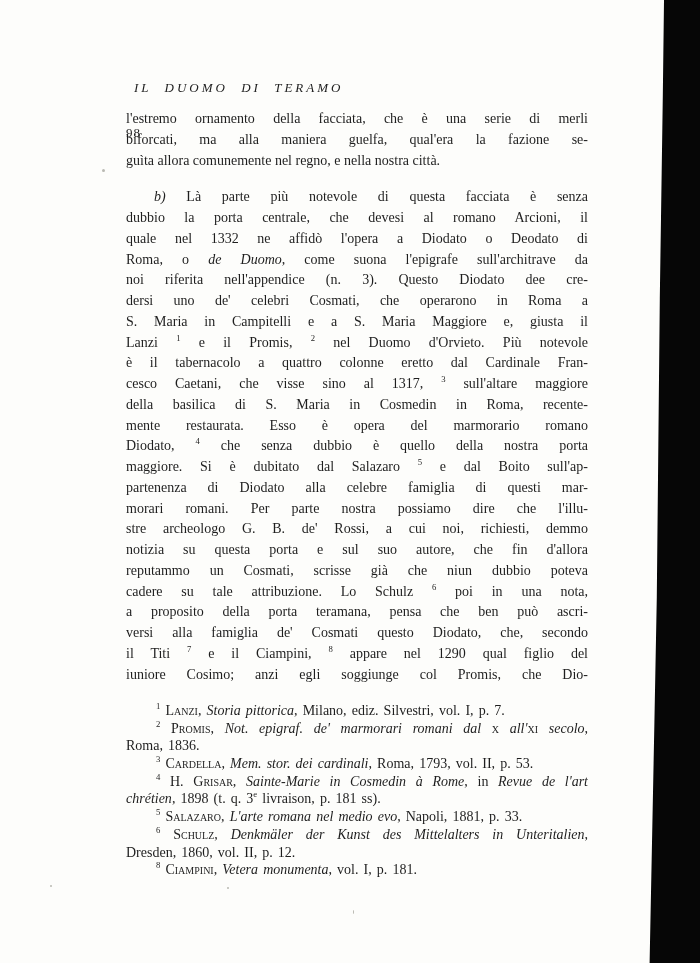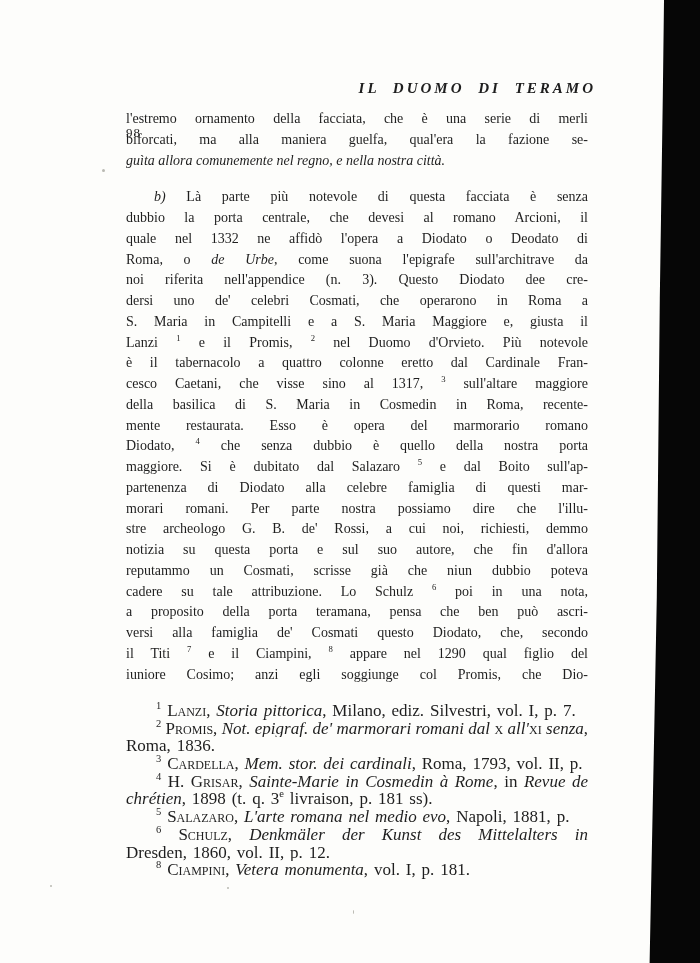--- a/index.html
+++ b/index.html
@@ -12,39 +12,39 @@
     overflow:hidden;
   }
   .running-head{
     position:absolute;top:77px;left:126px;width:462px;height:22px;
   }
   .page-num{
     position:absolute;left:0;top:0;
     font-size:13px;letter-spacing:1px;margin-top:48px;
   }
   .head-title{
-    text-align:right;
-    font-style:italic;font-weight:bold;
-    font-size:15px;letter-spacing:3px;word-spacing:7px;
+    text-align:left;
+    font-style:italic;font-weight:normal;
+    font-size:13px;letter-spacing:3px;word-spacing:7px;
     padding-top:3px;
     transform:translateX(8px);
   }
   .body-text{
     position:absolute;top:109px;left:126px;width:462px;
     font-size:14px;line-height:20.75px;
   }
   .bline{
     height:20.75px;overflow:hidden;
     text-align:justify;text-align-last:justify;
   }
-  .bline.noj{text-align-last:left;font-style:italic;}
+  .bline.noj{text-align-last:left;}
   .bline.ind{text-indent:28px;margin-top:16px;}
   .footnotes{
     position:absolute;top:702px;left:126px;width:462px;
-    font-size:17px;line-height:17.7px;
+    font-size:14px;line-height:17.7px;
   }
   .fline{height:17.7px;overflow:hidden;}
   .fline.ind{text-indent:30px;}
   .fline.just{text-align:justify;text-align-last:justify;}
   .fline.wide{word-spacing:1.6px;}
   .it{font-style:italic;}
   .sc{font-variant:small-caps;}
   .sup{font-size:62%;vertical-align:super;line-height:0;letter-spacing:0;}
   .edge-bar{
     position:absolute;top:0;right:0;width:60px;height:963px;
@@ -62,21 +62,21 @@
     <div class="head-title">IL DUOMO DI TERAMO</div>
   </div>
 
   <div class="body-text" id="body-text">
       <div class="bline"><span>l'estremo ornamento della facciata, che è una serie di merli</span></div>
       <div class="bline"><span>biforcati, ma alla maniera guelfa, qual'era la fazione se-</span></div>
       <div class="bline noj"><span>guìta allora comunemente nel regno, e nella nostra città.</span></div>
       <div class="bline ind"><span class="it">b)</span><span> Là parte più notevole di questa facciata è senza</span></div>
       <div class="bline"><span>dubbio la porta centrale, che devesi al romano Arcioni, il</span></div>
       <div class="bline"><span>quale nel 1332 ne affidò l'opera a Diodato o Deodato di</span></div>
-      <div class="bline"><span>Roma, o </span><span class="it">de Urbe</span><span>, come suona l'epigrafe sull'architrave da</span></div>
+      <div class="bline"><span>Roma, o </span><span class="it">de Duomo</span><span>, come suona l'epigrafe sull'architrave da</span></div>
       <div class="bline"><span>noi riferita nell'appendice (n. 3). Questo Diodato dee cre-</span></div>
       <div class="bline"><span>dersi uno de' celebri Cosmati, che operarono in Roma a</span></div>
       <div class="bline"><span>S. Maria in Campitelli e a S. Maria Maggiore e, giusta il</span></div>
       <div class="bline"><span>Lanzi </span><span class="sup">1</span><span> e il Promis, </span><span class="sup">2</span><span> nel Duomo d'Orvieto. Più notevole</span></div>
       <div class="bline"><span>è il tabernacolo a quattro colonne eretto dal Cardinale Fran-</span></div>
       <div class="bline"><span>cesco Caetani, che visse sino al 1317, </span><span class="sup">3</span><span> sull'altare maggiore</span></div>
       <div class="bline"><span>della basilica di S. Maria in Cosmedin in Roma, recente-</span></div>
       <div class="bline"><span>mente restaurata. Esso è opera del marmorario romano</span></div>
       <div class="bline"><span>Diodato, </span><span class="sup">4</span><span> che senza dubbio è quello della nostra porta</span></div>
       <div class="bline"><span>maggiore. Si è dubitato dal Salazaro </span><span class="sup">5</span><span> e dal Boito sull'ap-</span></div>
@@ -87,21 +87,21 @@
       <div class="bline"><span>reputammo un Cosmati, scrisse già che niun dubbio poteva</span></div>
       <div class="bline"><span>cadere su tale attribuzione. Lo Schulz </span><span class="sup">6</span><span> poi in una nota,</span></div>
       <div class="bline"><span>a proposito della porta teramana, pensa che ben può ascri-</span></div>
       <div class="bline"><span>versi alla famiglia de' Cosmati questo Diodato, che, secondo</span></div>
       <div class="bline"><span>il Titi </span><span class="sup">7</span><span> e il Ciampini, </span><span class="sup">8</span><span> appare nel 1290 qual figlio del</span></div>
       <div class="bline"><span>iuniore Cosimo; anzi egli soggiunge col Promis, che Dio-</span></div>
     </div>
 
   <div class="footnotes" id="footnotes">
       <div class="fline ind wide"><span class="sup">1</span><span> </span><span class="sc">Lanzi</span><span>, </span><span class="it">Storia pittorica</span><span>, Milano, ediz. Silvestri, vol. I, p. 7.</span></div>
-      <div class="fline ind just"><span class="sup">2</span><span> </span><span class="sc">Promis</span><span>, </span><span class="it">Not. epigraf. de' marmorari romani dal</span><span> </span><span class="sc">x</span><span> </span><span class="it">all'</span><span class="sc">xi</span><span> </span><span class="it">senza</span><span>,</span></div>
+      <div class="fline ind just"><span class="sup">2</span><span> </span><span class="sc">Promis</span><span>, </span><span class="it">Not. epigraf. de' marmorari romani dal</span><span> </span><span class="sc">x</span><span> </span><span class="it">all'</span><span class="sc">xi</span><span> </span><span class="it">secolo</span><span>,</span></div>
       <div class="fline wide"><span>Roma, 1836.</span></div>
       <div class="fline ind wide"><span class="sup">3</span><span> </span><span class="sc">Cardella</span><span>, </span><span class="it">Mem. stor. dei cardinali</span><span>, Roma, 1793, vol. II, p. 53.</span></div>
       <div class="fline ind just"><span class="sup">4</span><span> H. </span><span class="sc">Grisar</span><span>, </span><span class="it">Sainte-Marie in Cosmedin à Rome</span><span>, in </span><span class="it">Revue de l'art</span></div>
       <div class="fline wide"><span class="it">chrétien</span><span>, 1898 (t. q. 3</span><span class="sup">e</span><span> livraison, p. 181 ss).</span></div>
       <div class="fline ind wide"><span class="sup">5</span><span> </span><span class="sc">Salazaro</span><span>, </span><span class="it">L'arte romana nel medio evo</span><span>, Napoli, 1881, p. 33.</span></div>
       <div class="fline ind just"><span class="sup">6</span><span> </span><span class="sc">Schulz</span><span>, </span><span class="it">Denkmäler der Kunst des Mittelalters in Unteritalien</span><span>,</span></div>
       <div class="fline wide"><span>Dresden, 1860, vol. II, p. 12.</span></div>
       <div class="fline ind wide"><span class="sup">8</span><span> </span><span class="sc">Ciampini</span><span>, </span><span class="it">Vetera monumenta</span><span>, vol. I, p. 181.</span></div>
     </div>
 

